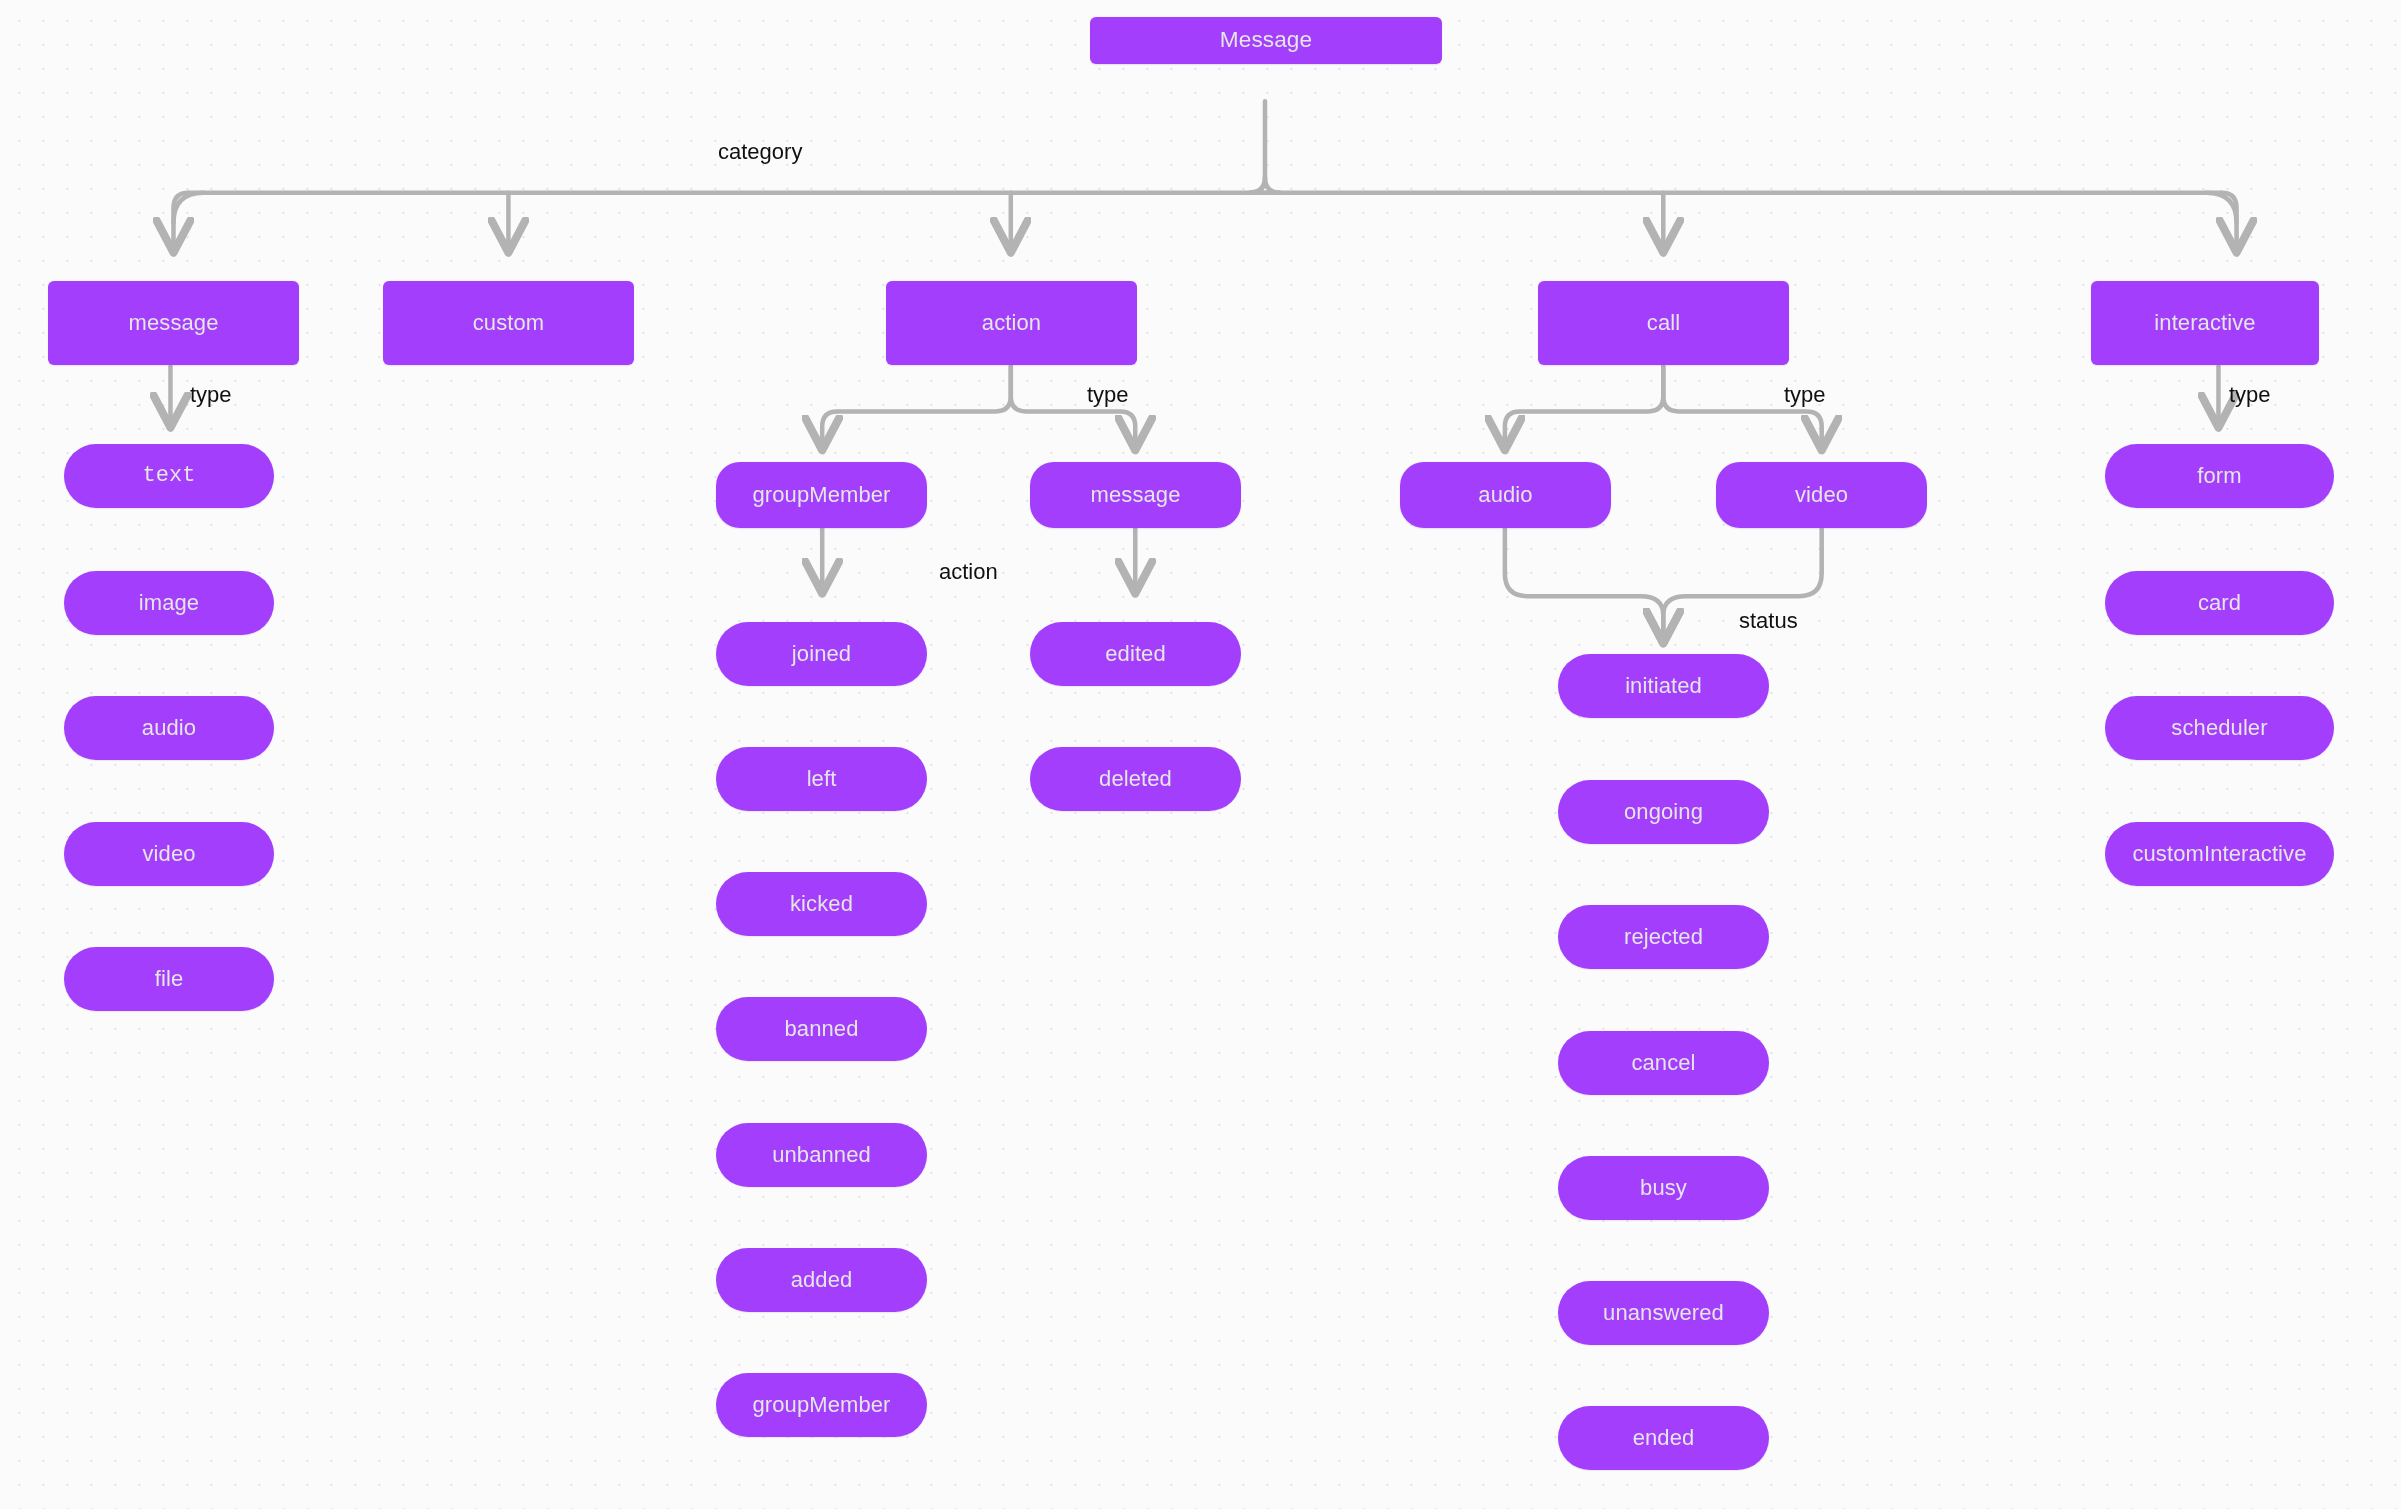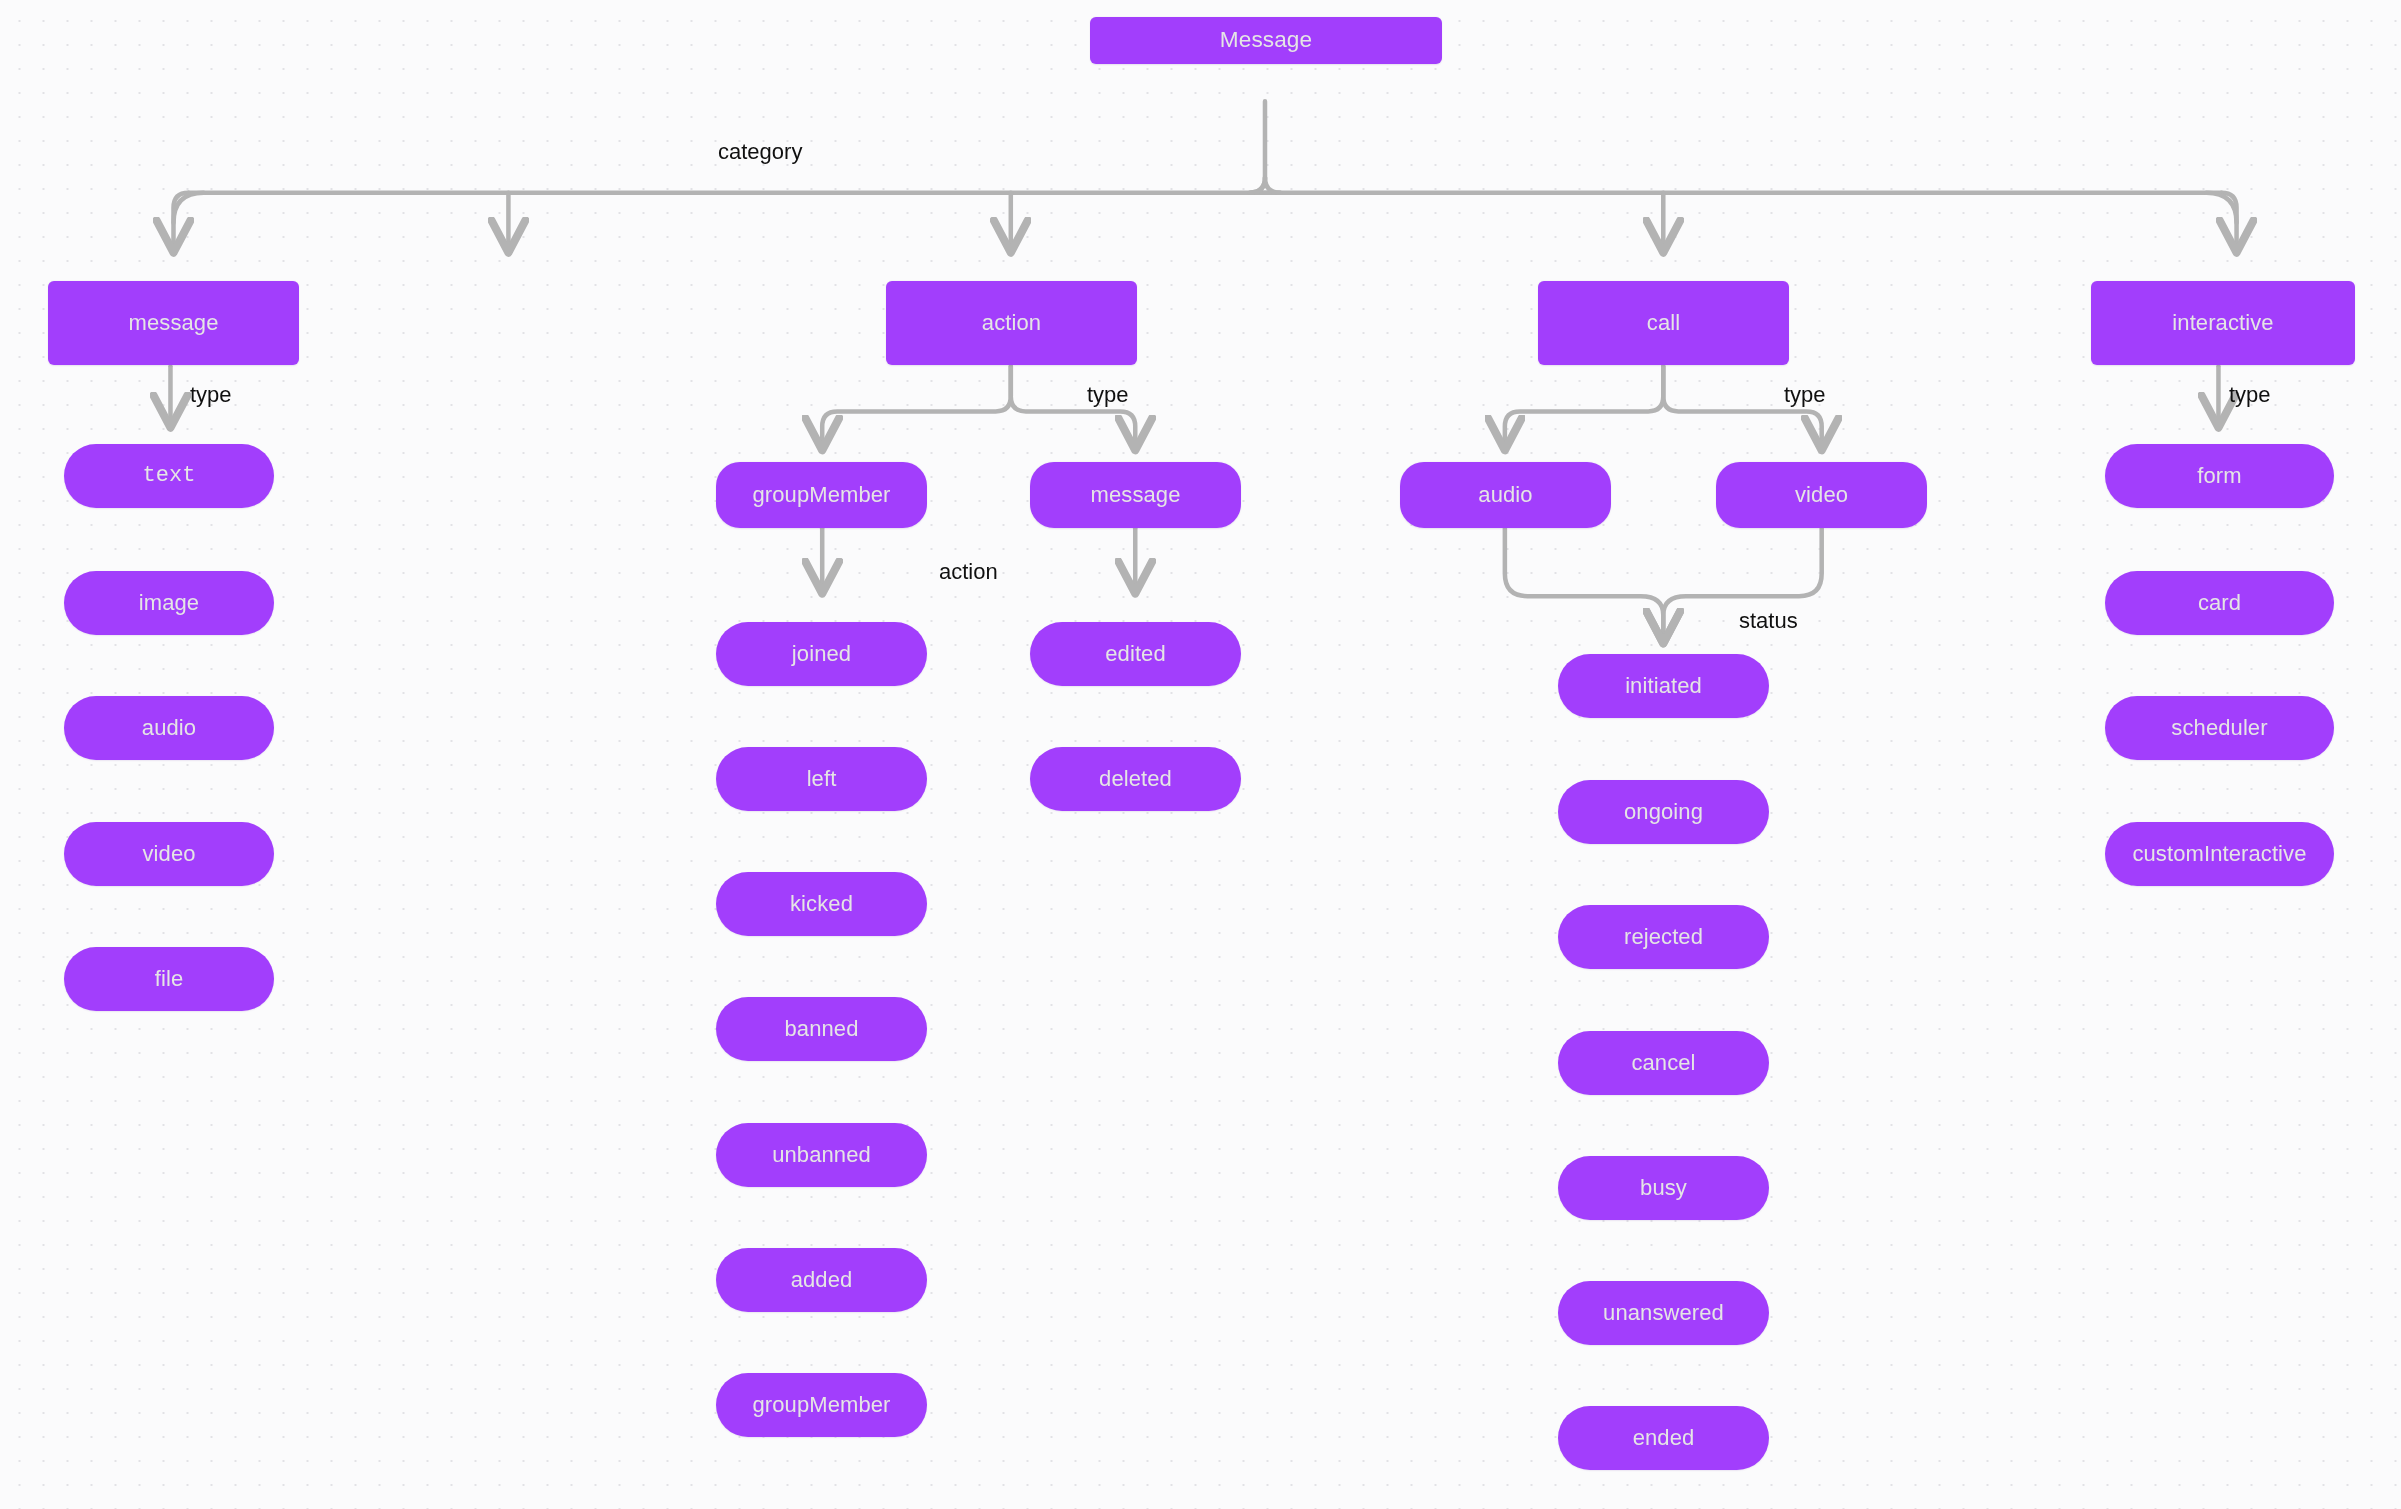--- a/index.html
+++ b/index.html
@@ -94,23 +94,24 @@
 
   <div class="elabel" style="left:718px;top:139px;">category</div>
   <div class="elabel" style="left:190px;top:382px;">type</div>
   <div class="elabel" style="left:1087px;top:382px;">type</div>
   <div class="elabel" style="left:1784px;top:382px;">type</div>
   <div class="elabel" style="left:2229px;top:382px;">type</div>
   <div class="elabel" style="left:939px;top:559px;">action</div>
   <div class="elabel" style="left:1739px;top:608px;">status</div>
 
   <div class="node lvl-cat" style="left:48px;top:281px;width:251px;height:84px;">message</div>
+  <div class="node lvl-cat" style="left:383px;top:281px;width:251px;height:84px;">custom</div>
   <div class="node lvl-cat" style="left:886px;top:281px;width:251px;height:84px;">action</div>
   <div class="node lvl-cat" style="left:1538px;top:281px;width:251px;height:84px;">call</div>
-  <div class="node lvl-cat" style="left:2091px;top:281px;width:264px;height:84px;">interactive</div>
+  <div class="node lvl-cat" style="left:2091px;top:281px;width:228px;height:84px;">interactive</div>
 
   <div class="node lvl-leaf" style="left:64px;top:444px;width:210px;height:64px;font-family:Liberation Mono, monospace;">text</div>
   <div class="node lvl-leaf" style="left:64px;top:571px;width:210px;height:64px;">image</div>
   <div class="node lvl-leaf" style="left:64px;top:696px;width:210px;height:64px;">audio</div>
   <div class="node lvl-leaf" style="left:64px;top:822px;width:210px;height:64px;">video</div>
   <div class="node lvl-leaf" style="left:64px;top:947px;width:210px;height:64px;">file</div>
 
   <div class="node lvl-sub" style="left:716px;top:462px;width:211px;height:66px;">groupMember</div>
   <div class="node lvl-sub" style="left:1030px;top:462px;width:211px;height:66px;">message</div>
 

